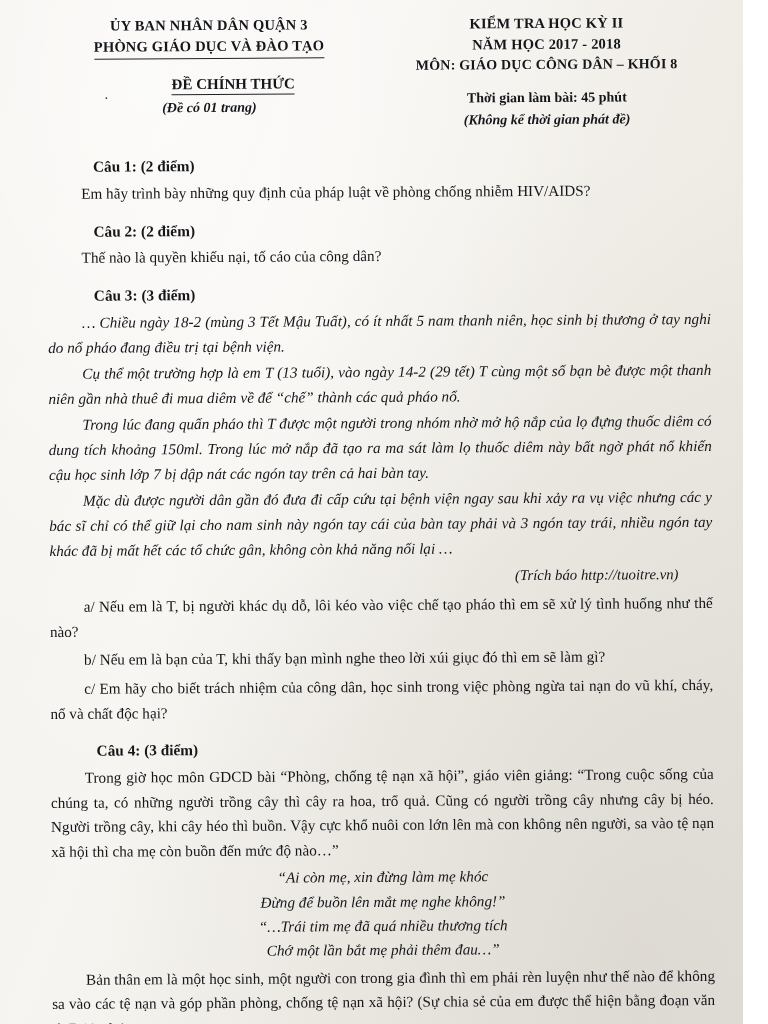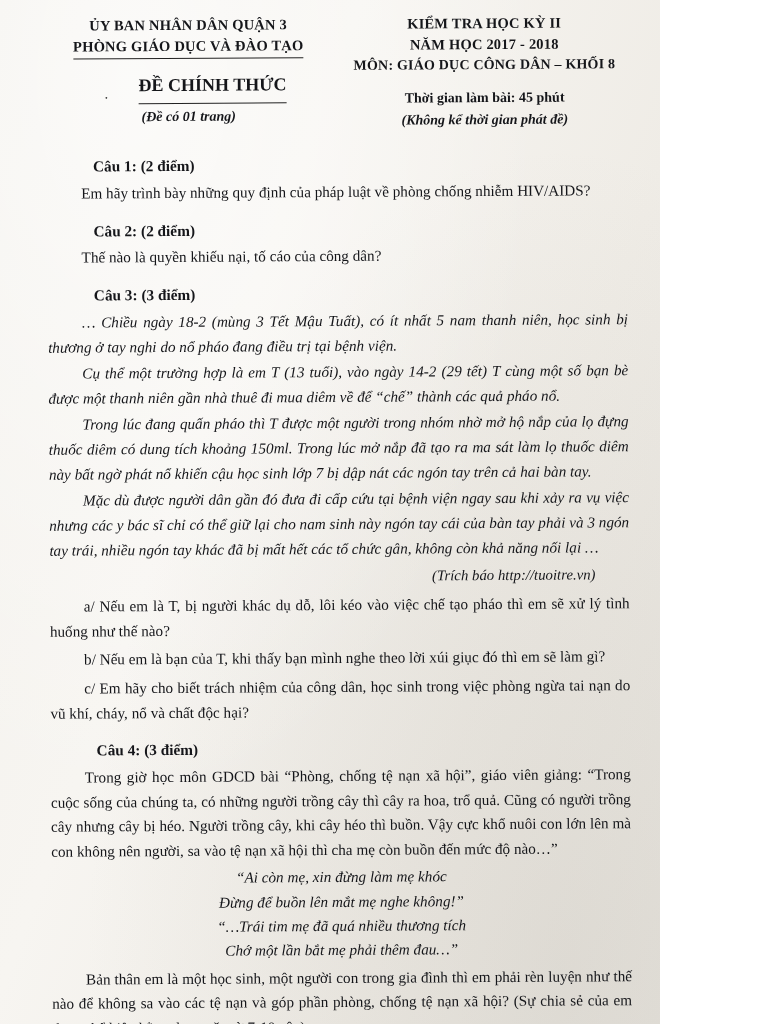--- a/index.html
+++ b/index.html
@@ -2,21 +2,21 @@
 <html><head>
 <meta charset="utf-8">
 <style>
   html, body {
     margin: 0;
     padding: 0;
     background: #ffffff;
   }
   .page {
     position: relative;
-    width: 660px;
+    width: 743px;
     height: 1024px;
     background: linear-gradient(110deg, #f3f1ec 0%, #f7f5f1 35%, #efece6 70%, #e9e6e0 100%);
     font-family: "Liberation Serif", "DejaVu Serif", serif;
     color: #15161a;
     overflow: hidden;
     box-sizing: border-box;
   }
   .paper-tint {
     position: absolute;
     inset: 0;
@@ -59,25 +59,25 @@
   .underline-ubnd {
     display: inline-block;
     border-bottom: 1.4px solid #222;
     padding-bottom: 1px;
   }
   .official {
     margin-top: 16px;
     text-align: center;
   }
   .official .t1 {
-    font-size: 18px;
+    font-size: 15px;
     font-weight: bold;
     display: inline-block;
     border-bottom: 1.4px solid #222;
-    padding-bottom: 7px;
+    padding-bottom: 1px;
     margin-left: 48px;
   }
   .official .t2 {
     font-size: 14px;
     font-style: italic;
     font-weight: bold;
     margin-top: 5px;
   }
   .hdr-right .time {
     font-size: 14px;

